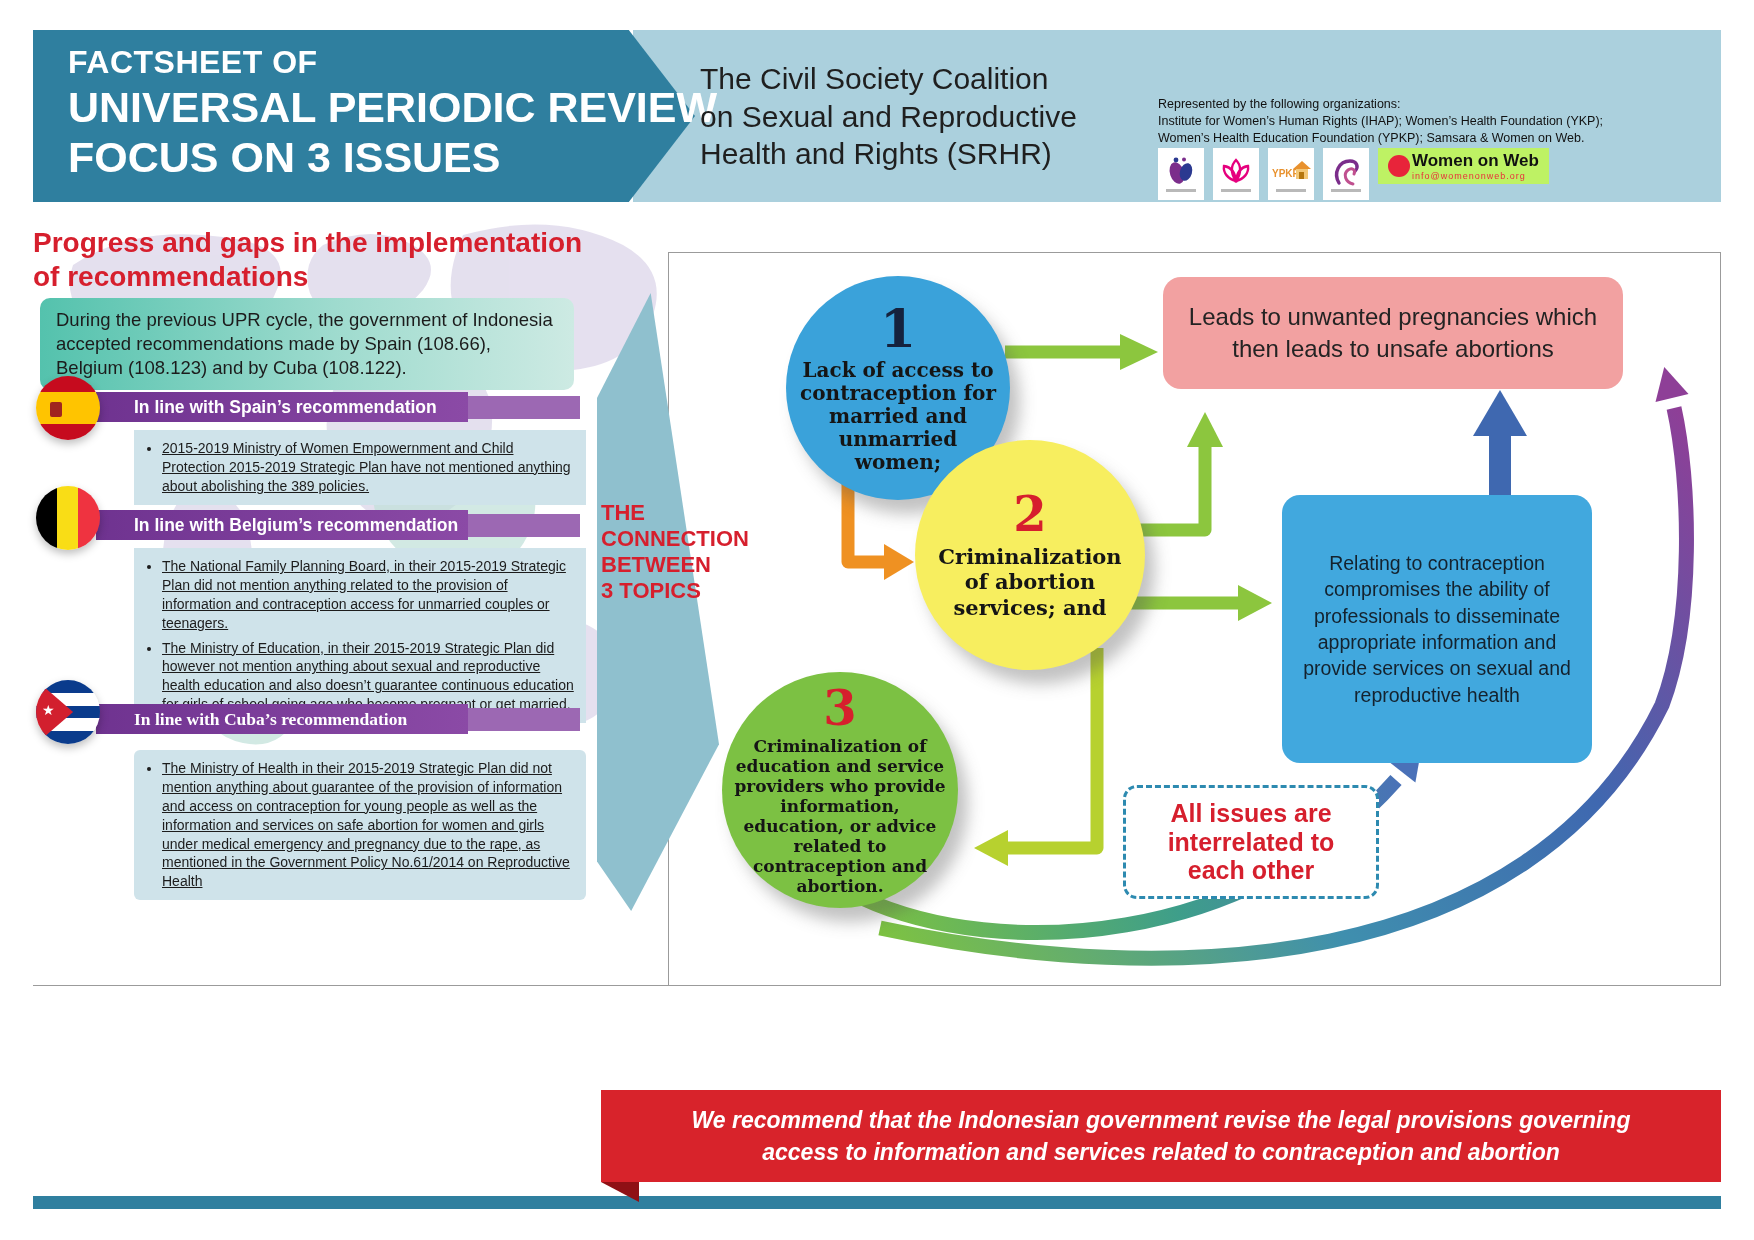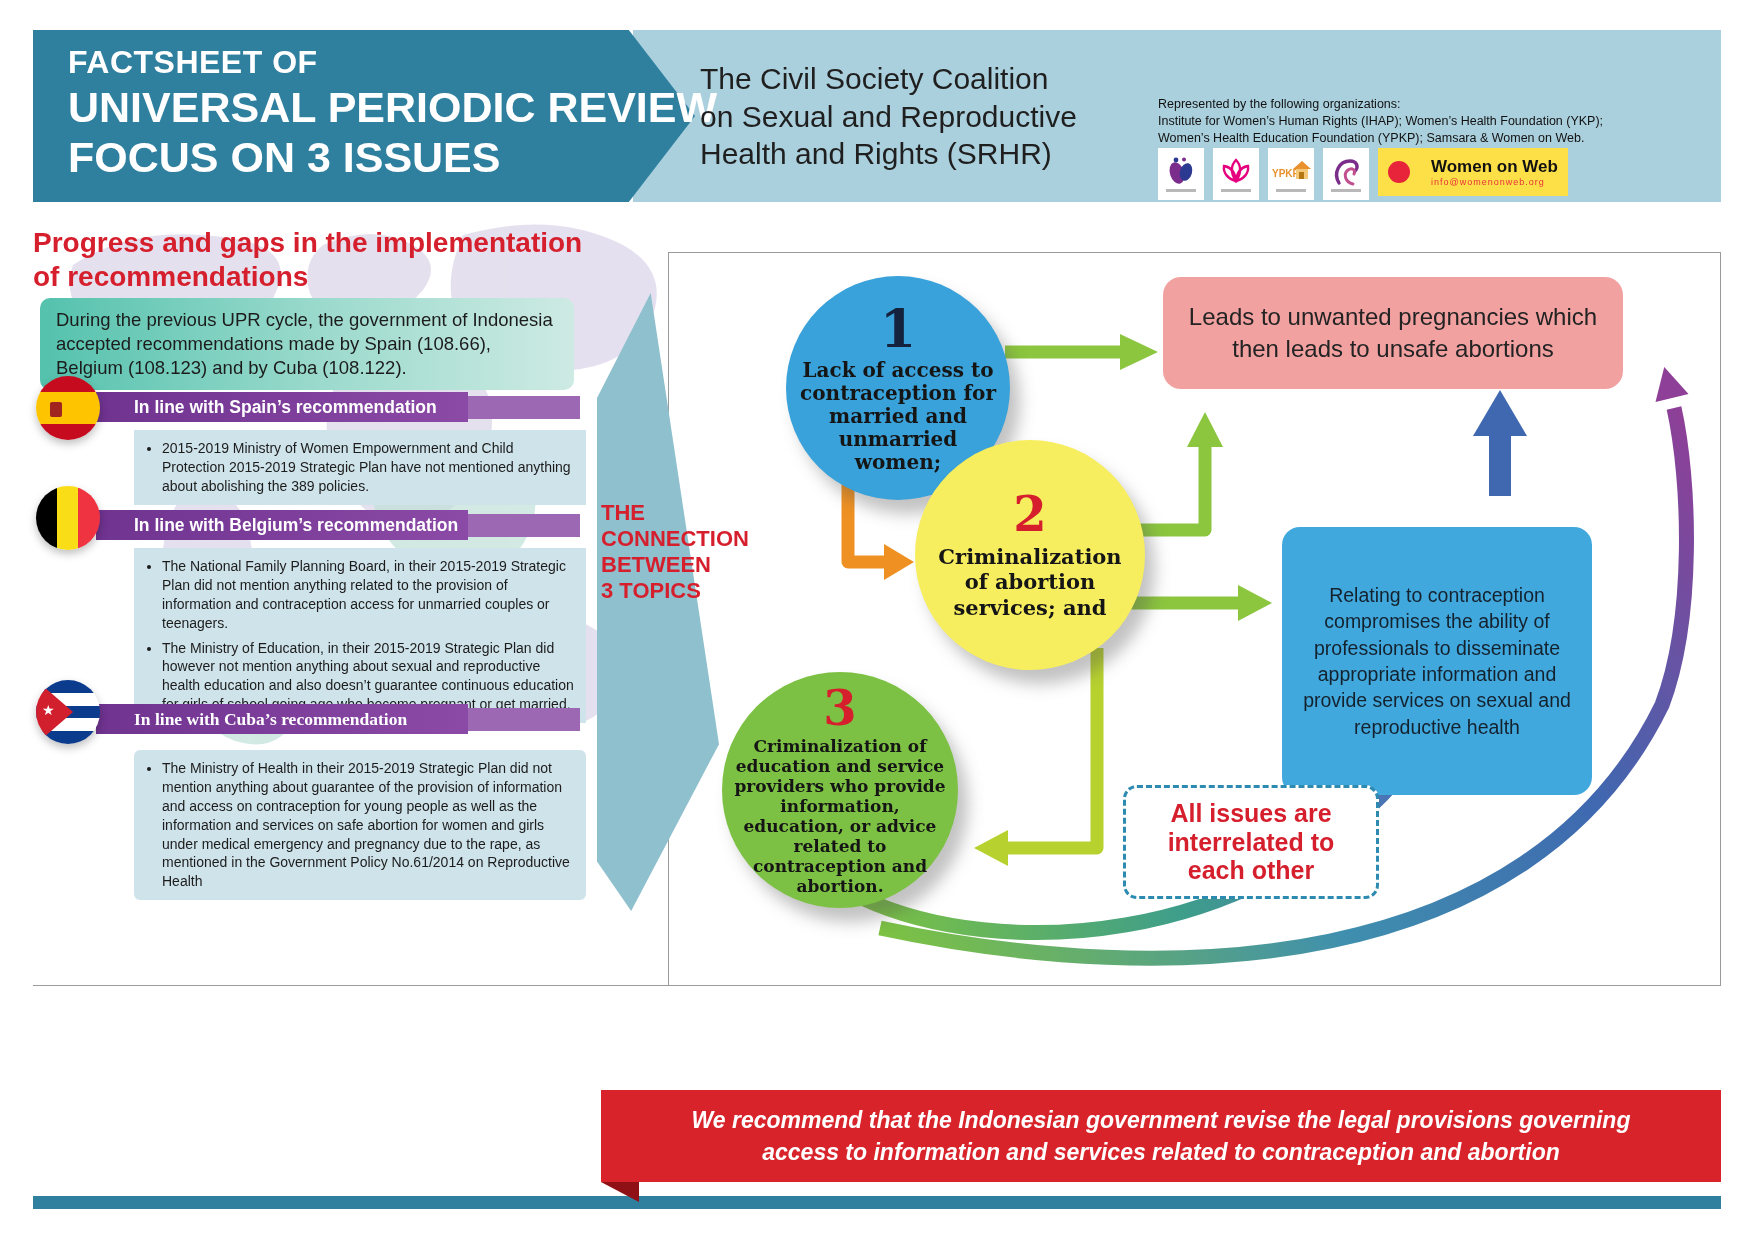--- a/index.html
+++ b/index.html
@@ -13,21 +13,21 @@
       clip-path:polygon(0 0,90% 0,100% 50%,90% 100%,0 100%);}
   .header-title{left:68px;top:44px;color:#fff;line-height:1.18;}
   .header-title .l1{font-size:32px;font-weight:700;letter-spacing:.5px;}
   .header-title .l2,.header-title .l3{font-size:43px;font-weight:700;}
   .coalition{left:700px;top:60px;font-size:30px;color:#1f1f1f;line-height:1.25;}
   .repby{left:1158px;top:96px;font-size:12.5px;color:#111;line-height:1.35;}
   .logos{left:1158px;top:148px;display:flex;gap:9px;align-items:flex-start;}
   .logo-tile{width:46px;height:52px;background:#fff;display:flex;flex-direction:column;
       align-items:center;justify-content:center;}
   .cap{width:30px;height:3px;background:#b9b9b9;margin-top:2px;}
-  .wow-tile{height:48px;background:#fde047;display:flex;align-items:center;gap:21px;padding:0 10px;}
+  .wow-tile{height:36px;background:#bef264;display:flex;align-items:center;gap:2px;padding:0 10px;}
   .wow-dot{width:22px;height:22px;border-radius:50%;background:#e8243a;}
   .wow-name{font-size:17px;font-weight:700;color:#111;line-height:1;}
   .wow-email{font-size:9px;color:#e8303a;letter-spacing:1px;margin-top:2px;}
 
   
   .left-heading{left:33px;top:226px;width:565px;font-size:28px;font-weight:700;
       color:#d61f2d;line-height:1.2;z-index:1;}
   .intro-box{left:40px;top:298px;width:534px;background:linear-gradient(90deg,#54c2ad,#9edbce 55%,#cdeae3);
       border-radius:10px;padding:10px 16px;font-size:18.5px;color:#1c1c1c;line-height:1.3;
       box-sizing:border-box;z-index:1;}
@@ -45,21 +45,21 @@
       background:linear-gradient(90deg,#6f3390,#8b4aa6);}
   .ribbon .ext{position:absolute;left:372px;top:4px;width:112px;height:23px;background:#9c68b3;}
   .ribbon .fold{position:absolute;left:-12px;top:0;width:0;height:0;
       border-top:15px solid transparent;border-bottom:15px solid transparent;
       border-left:24px solid #cc2229;}
   .ribbon .label{position:relative;z-index:1;color:#fff;font-weight:700;font-size:17.5px;
       line-height:30px;padding-left:38px;}
   .content-box{left:134px;width:452px;background:#cfe3ea;z-index:1;
       padding:9px 12px 9px 8px;box-sizing:border-box;color:#1c1c1c;
       font-size:14px;line-height:1.35;}
-  .content-box ul{margin:0;padding-left:20px;}
+  .content-box ul{margin:0;padding-left:20px;text-decoration:underline;}
   .content-box li{margin-bottom:6px;}
   .content-box li:last-child{margin-bottom:0;}
 
   
   .panel-top{left:668px;top:252px;width:1053px;height:1px;background:#9b9b9b;}
   .panel-left{left:668px;top:252px;width:1px;height:733px;background:#9b9b9b;}
   .panel-right{left:1720px;top:252px;width:1px;height:733px;background:#9b9b9b;}
   .hline-bottom{left:33px;top:985px;width:1688px;height:1px;background:#9b9b9b;}
 
   
@@ -83,21 +83,21 @@
   .t3{left:722px;top:672px;width:236px;height:236px;background:#7cc143;}
   .t3 .num{font-size:48px;color:#d61f2d;}
   .t3 .txt{font-size:17px;line-height:1.18;width:214px;margin-top:4px;}
 
   
   .pinkbox{left:1163px;top:277px;width:460px;height:112px;background:#f2a1a1;border-radius:18px;
       display:flex;align-items:center;justify-content:center;text-align:center;
       font-size:24px;color:#232323;z-index:3;padding:0 20px;box-sizing:border-box;line-height:1.35;}
   .bluebox{left:1282px;top:495px;width:310px;height:268px;background:#41a8de;border-radius:18px;
       display:flex;align-items:center;justify-content:center;text-align:center;
-      font-size:19.5px;color:#14222e;z-index:3;padding:0 14px;box-sizing:border-box;line-height:1.35;margin-top:32px;}
+      font-size:19.5px;color:#14222e;z-index:3;padding:0 14px;box-sizing:border-box;line-height:1.35;}
   .dashedbox{left:1123px;top:785px;width:256px;height:114px;border:3px dashed #2d8ab0;
       border-radius:14px;display:flex;align-items:center;justify-content:center;text-align:center;
       font-size:25px;font-weight:700;color:#d61f2d;line-height:1.15;z-index:3;background:#fff;
       box-sizing:border-box;padding:0 20px;}
 
   
   .impact{left:40px;top:1022px;width:562px;height:156px;background:#e9514c;border-radius:28px;
       color:#fff;font-size:28px;font-weight:700;line-height:1.3;padding:22px 26px;
       box-sizing:border-box;z-index:4;box-shadow:2px 6px 10px rgba(0,0,0,.2);}
   .banner{left:601px;top:1090px;width:1120px;height:92px;background:#d8232b;z-index:2;

